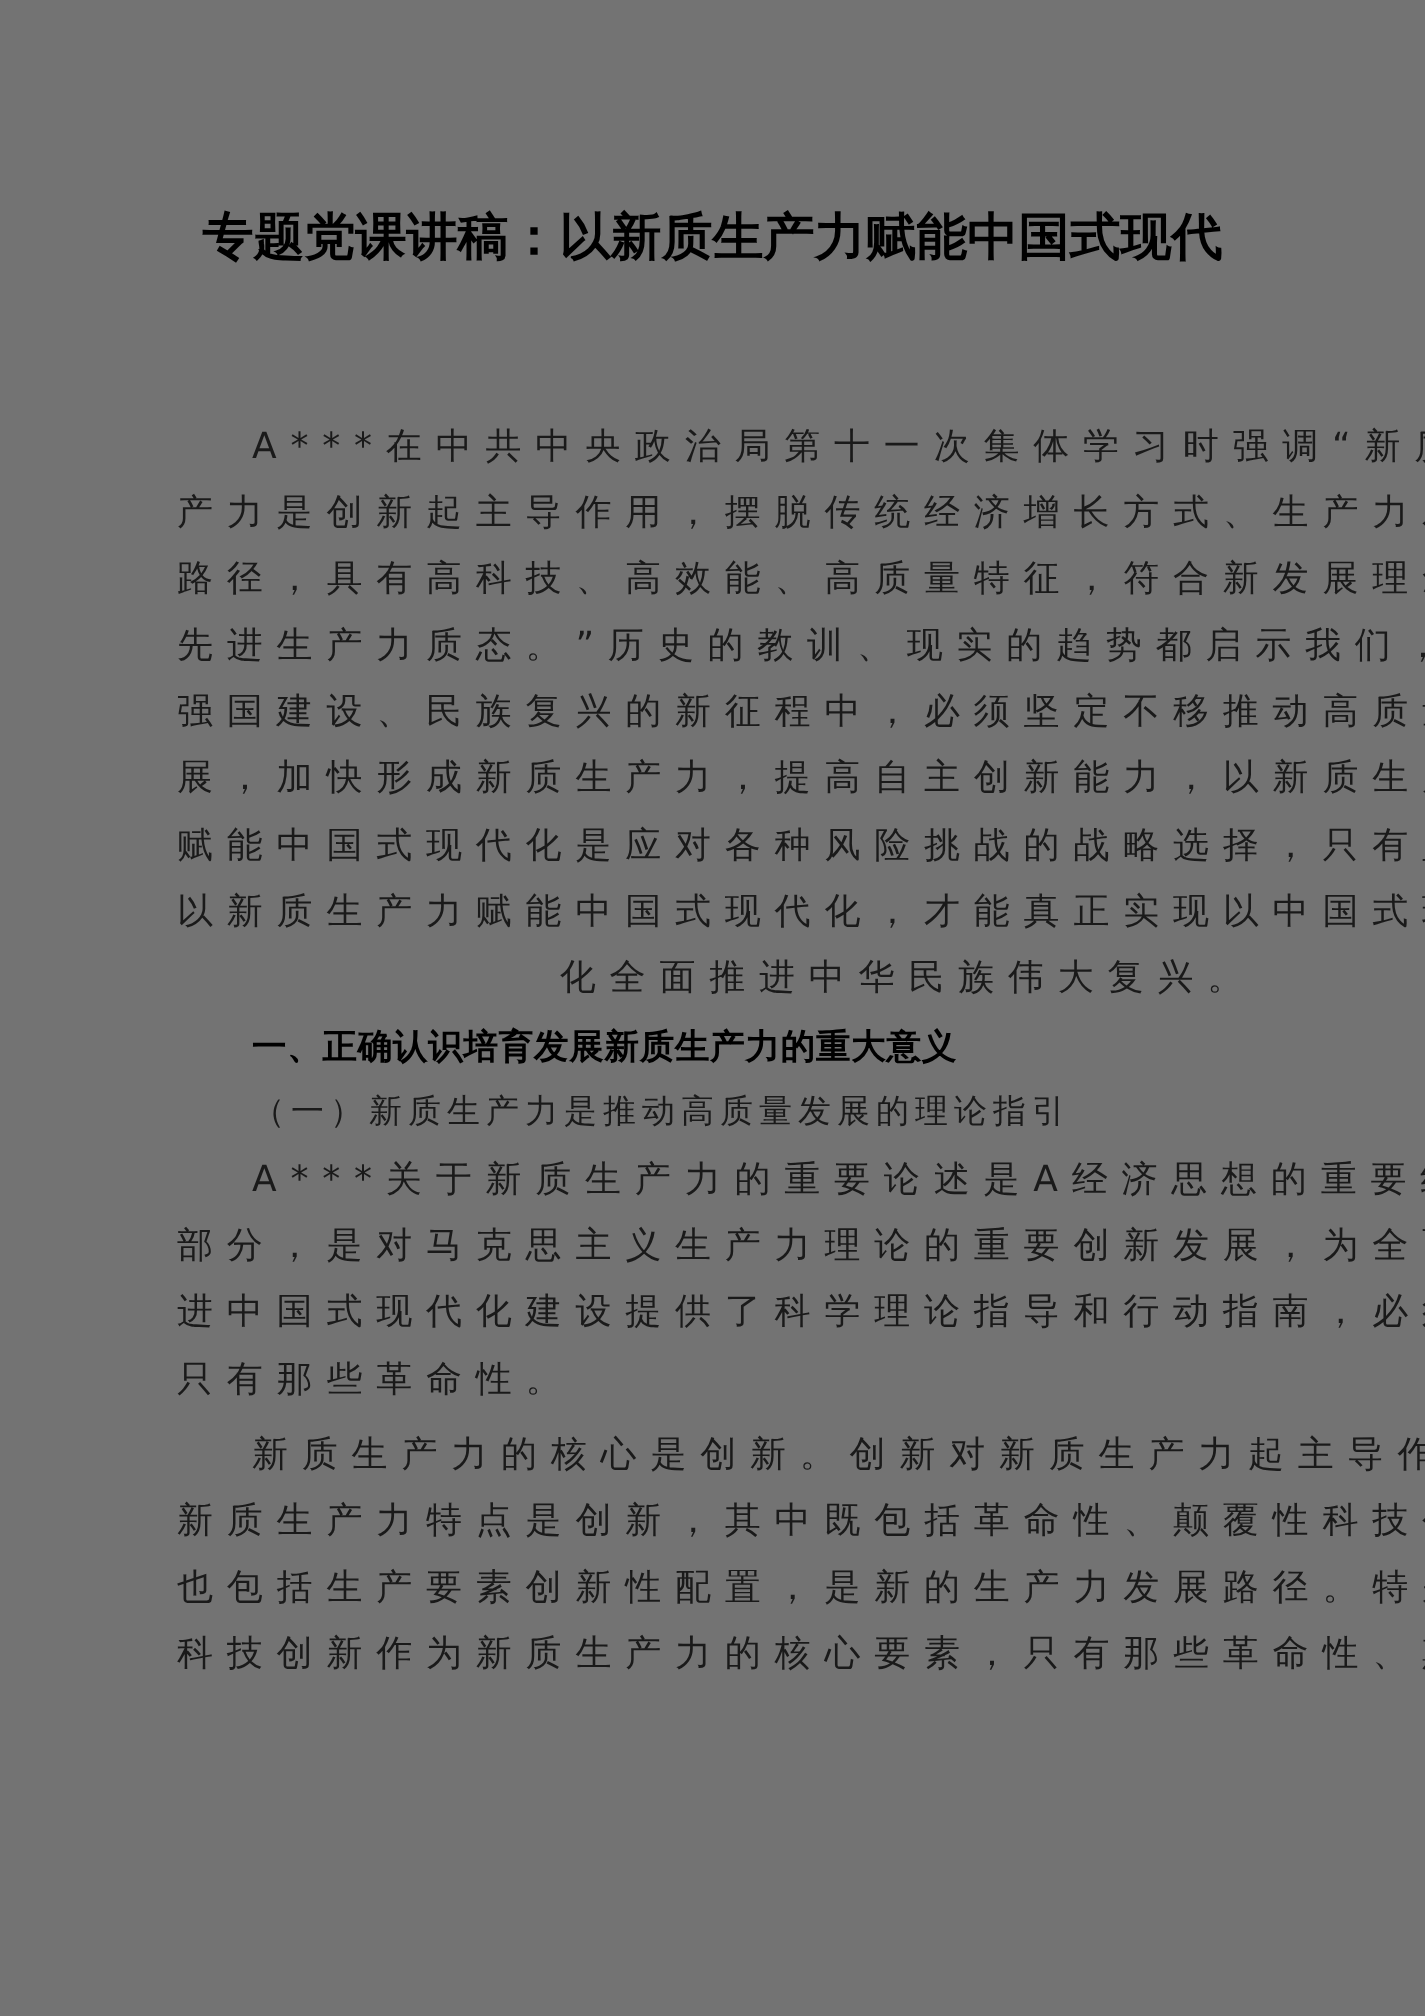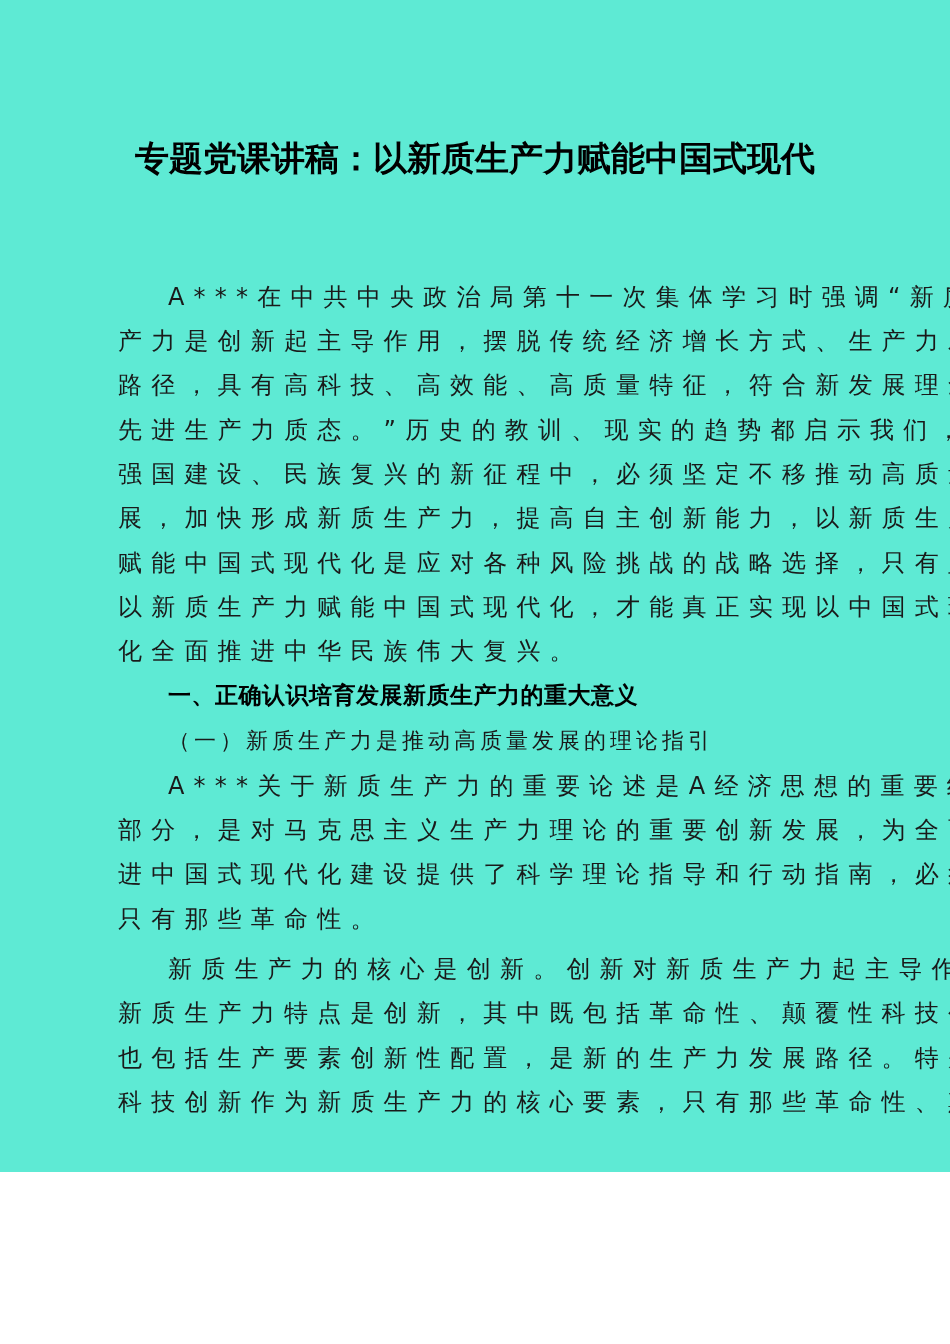--- a/index.html
+++ b/index.html
@@ -10,22 +10,22 @@
   body {
     width: 950px;
     height: 1344px;
     position: relative;
     overflow: hidden;
     color: #111111;
   }
   .page {
     position: absolute;
     left: 0; top: 0;
-    width: 950px; height: 1172px;
-    background: #5eead4;
+    width: 950px; height: 1344px;
+    background: #737373;
   }
   .title {
     position: absolute;
     left: 100px;
     width: 750px;
     text-align: center;
     font-family: "DejaVu Serif", "Liberation Serif", serif;
     font-weight: bold;
     font-size: 34px;
     line-height: 46px;
@@ -44,21 +44,21 @@
     font-size: 24px;
     line-height: 44px;
     white-space: nowrap;
     color: #1a1a1a;
     letter-spacing: 9.2px;
   }
   .line.indent { left: 168px; }
   .heading-1 {
     position: absolute;
     left: 168px;
-    font-family: Liberation Mono, monospace;
+    font-family: Liberation Sans, sans-serif;
     font-weight: bold;
     font-size: 23px;
     line-height: 44px;
     white-space: nowrap;
     color: #000000;
     letter-spacing: 0.5px;
   }
   .heading-2 {
     position: absolute;
     left: 168px;
@@ -79,21 +79,21 @@
 
   <div>
     <div class="line indent" style="top:275px;">A***在中共中央政治局第十一次集体学习时强调“新质生</div>
     <div class="line" style="top:319px;">产力是创新起主导作用，摆脱传统经济增长方式、生产力发展</div>
     <div class="line" style="top:363px;">路径，具有高科技、高效能、高质量特征，符合新发展理念的</div>
     <div class="line" style="top:408px;">先进生产力质态。”历史的教训、现实的趋势都启示我们，在</div>
     <div class="line" style="top:452px;">强国建设、民族复兴的新征程中，必须坚定不移推动高质量发</div>
     <div class="line" style="top:496px;">展，加快形成新质生产力，提高自主创新能力，以新质生产力</div>
     <div class="line" style="top:541px;">赋能中国式现代化是应对各种风险挑战的战略选择，只有坚持</div>
     <div class="line" style="top:585px;">以新质生产力赋能中国式现代化，才能真正实现以中国式现代</div>
-    <div class="line" style="top:629px;">化全面推进中华民族伟大复兴。</div>
+    <div class="line" style="top:629px;text-align:right;">化全面推进中华民族伟大复兴。</div>
   </div>
 
   <div class="heading-1" style="top:675px;">一、正确认识培育发展新质生产力的重大意义</div>
   <div class="heading-2" style="top:719px;">（一）新质生产力是推动高质量发展的理论指引</div>
 
   <div>
     <div class="line indent" style="top:764px;">A***关于新质生产力的重要论述是A经济思想的重要组成</div>
     <div class="line" style="top:808px;">部分，是对马克思主义生产力理论的重要创新发展，为全面推</div>
     <div class="line" style="top:852px;">进中国式现代化建设提供了科学理论指导和行动指南，必须始</div>
     <div class="line" style="top:897px;">只有那些革命性。</div>

